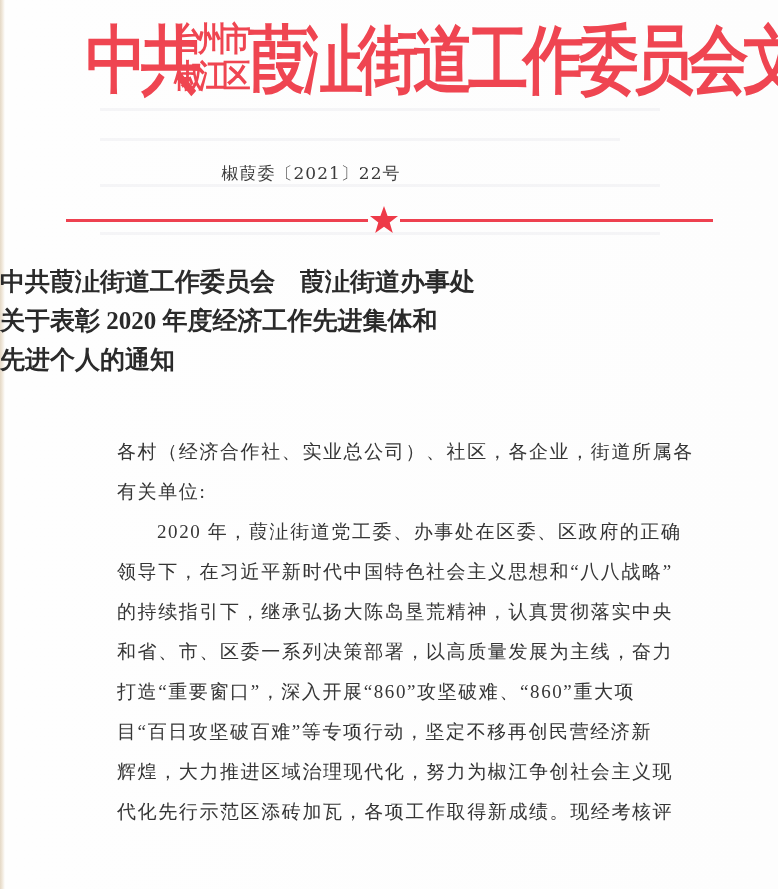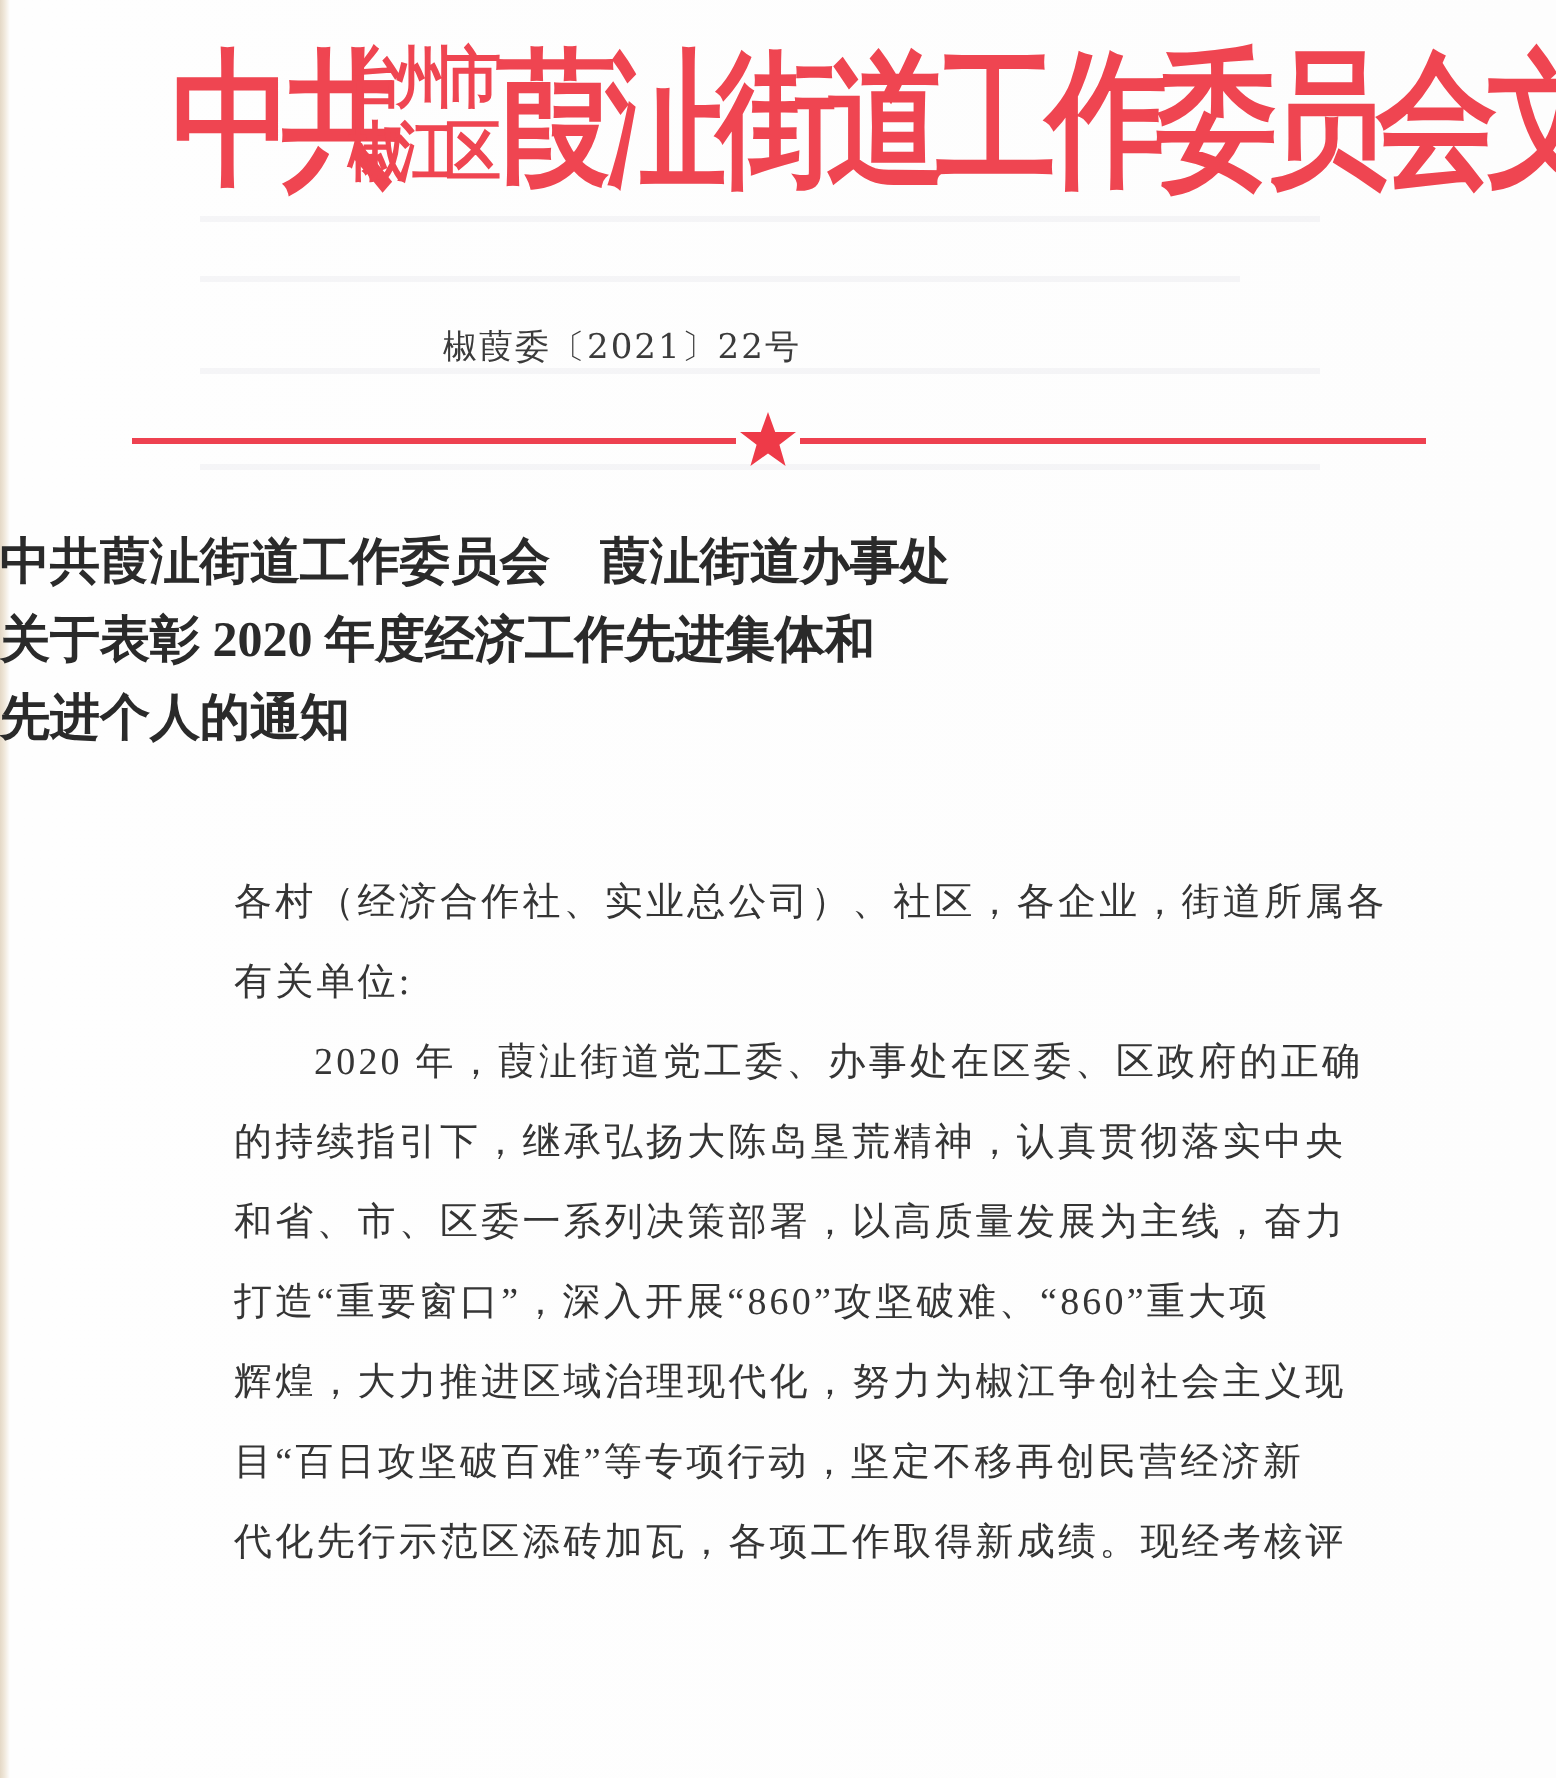--- a/index.html
+++ b/index.html
@@ -164,21 +164,22 @@
   <div class="title">
     <div>中共葭沚街道工作委员会　葭沚街道办事处</div>
     <div>关于表彰 2020 年度经济工作先进集体和</div>
     <div>先进个人的通知</div>
   </div>
 
   <div class="body-text">
     <div class="line">各村（经济合作社、实业总公司）、社区，各企业，街道所属各</div>
     <div class="line">有关单位:</div>
     <div class="line indent">2020 年，葭沚街道党工委、办事处在区委、区政府的正确</div>
+    <div class="line">领导下，在习近平新时代中国特色社会主义思想和“八八战略”</div>
     <div class="line">的持续指引下，继承弘扬大陈岛垦荒精神，认真贯彻落实中央</div>
     <div class="line">和省、市、区委一系列决策部署，以高质量发展为主线，奋力</div>
     <div class="line">打造“重要窗口”，深入开展“860”攻坚破难、“860”重大项</div>
+    <div class="line">目“百日攻坚破百难”等专项行动，坚定不移再创民营经济新</div>
     <div class="line">辉煌，大力推进区域治理现代化，努力为椒江争创社会主义现</div>
-    <div class="line">目“百日攻坚破百难”等专项行动，坚定不移再创民营经济新</div>
     <div class="line">代化先行示范区添砖加瓦，各项工作取得新成绩。现经考核评</div>
   </div>
 
 </div>
 
 </body></html>

